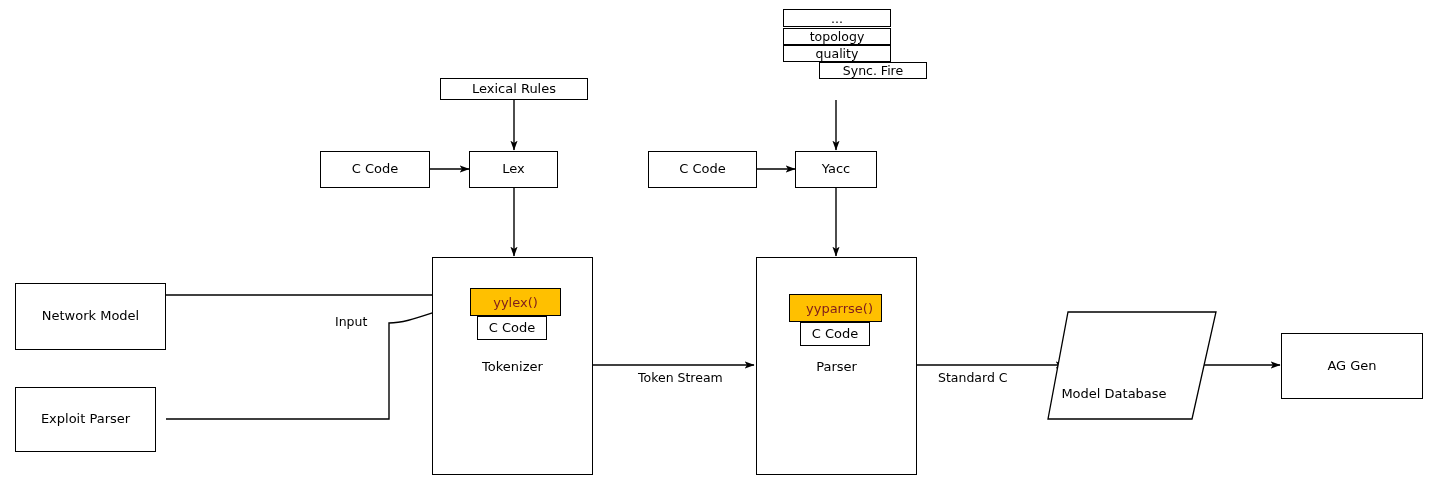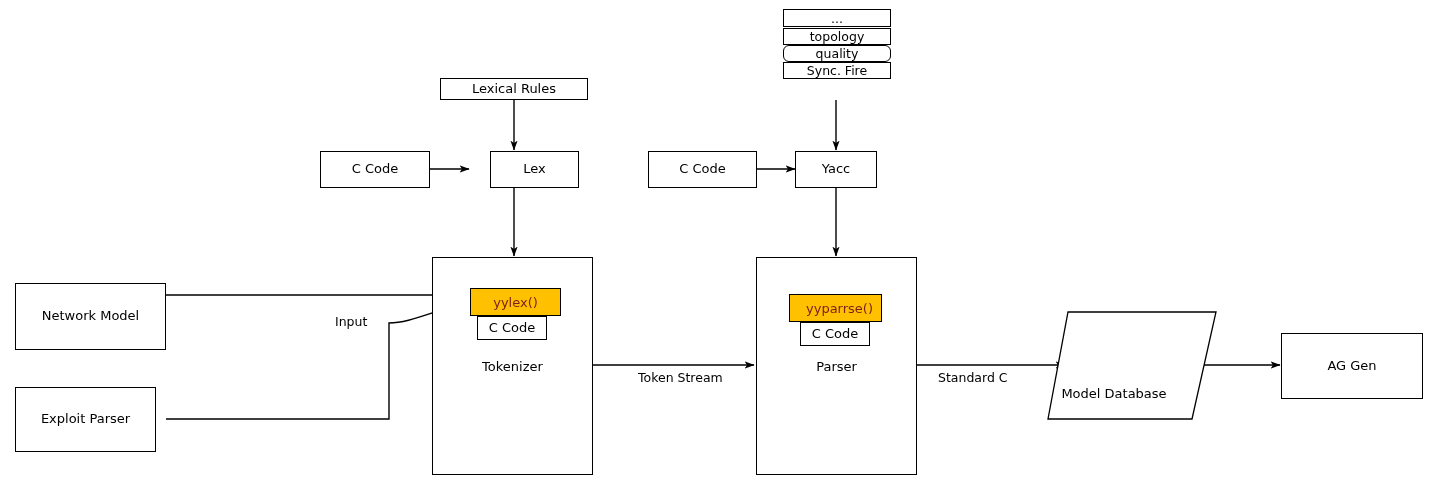--- a/index.html
+++ b/index.html
@@ -128,41 +128,41 @@
 
     <polygon points="1068,312 1216,312 1192,419 1048,419" fill="#ffffff" stroke="#000000" stroke-width="1.3"></polygon>
   </svg>
 
   <div class="stack-item" style="left:783px; top:9px; width:108px; height:18px;">
     <span>...</span>
   </div>
   <div class="stack-item" style="left:783px; top:28px; width:108px; height:17px;">
     <span>topology</span>
   </div>
-  <div class="stack-item" style="left:783px; top:45px; width:108px; height:17px;border-radius:6px;">
+  <div class="stack-item" style="left:783px; top:45px; width:108px; height:17px;">
     <span>quality</span>
   </div>
-  <div class="stack-item" style="left:783px; top:62px; width:108px; height:17px;">
+  <div class="stack-item" style="left:819px; top:62px; width:108px; height:17px;">
     <span>Sync. Fire</span>
   </div>
 
   <div class="node" style="left:440px; top:78px; width:148px; height:22px;">
     <span>Lexical Rules</span>
   </div>
 
 
   <div class="node" style="left:320px; top:151px; width:110px; height:37px;">
     <span>C Code</span>
   </div>
 
   <div class="node" style="left:648px; top:151px; width:109px; height:37px;">
     <span>C Code</span>
   </div>
 
-  <div class="node" style="left:490px; top:151px; width:89px; height:37px;">
+  <div class="node" style="left:469px; top:151px; width:89px; height:37px;">
     <span>Lex</span>
   </div>
 
   <div class="node" style="left:795px; top:151px; width:82px; height:37px;">
     <span>Yacc</span>
   </div>
 
   <div class="node" style="left:15px; top:283px; width:151px; height:67px;">
     <span>Network Model</span>
   </div>

